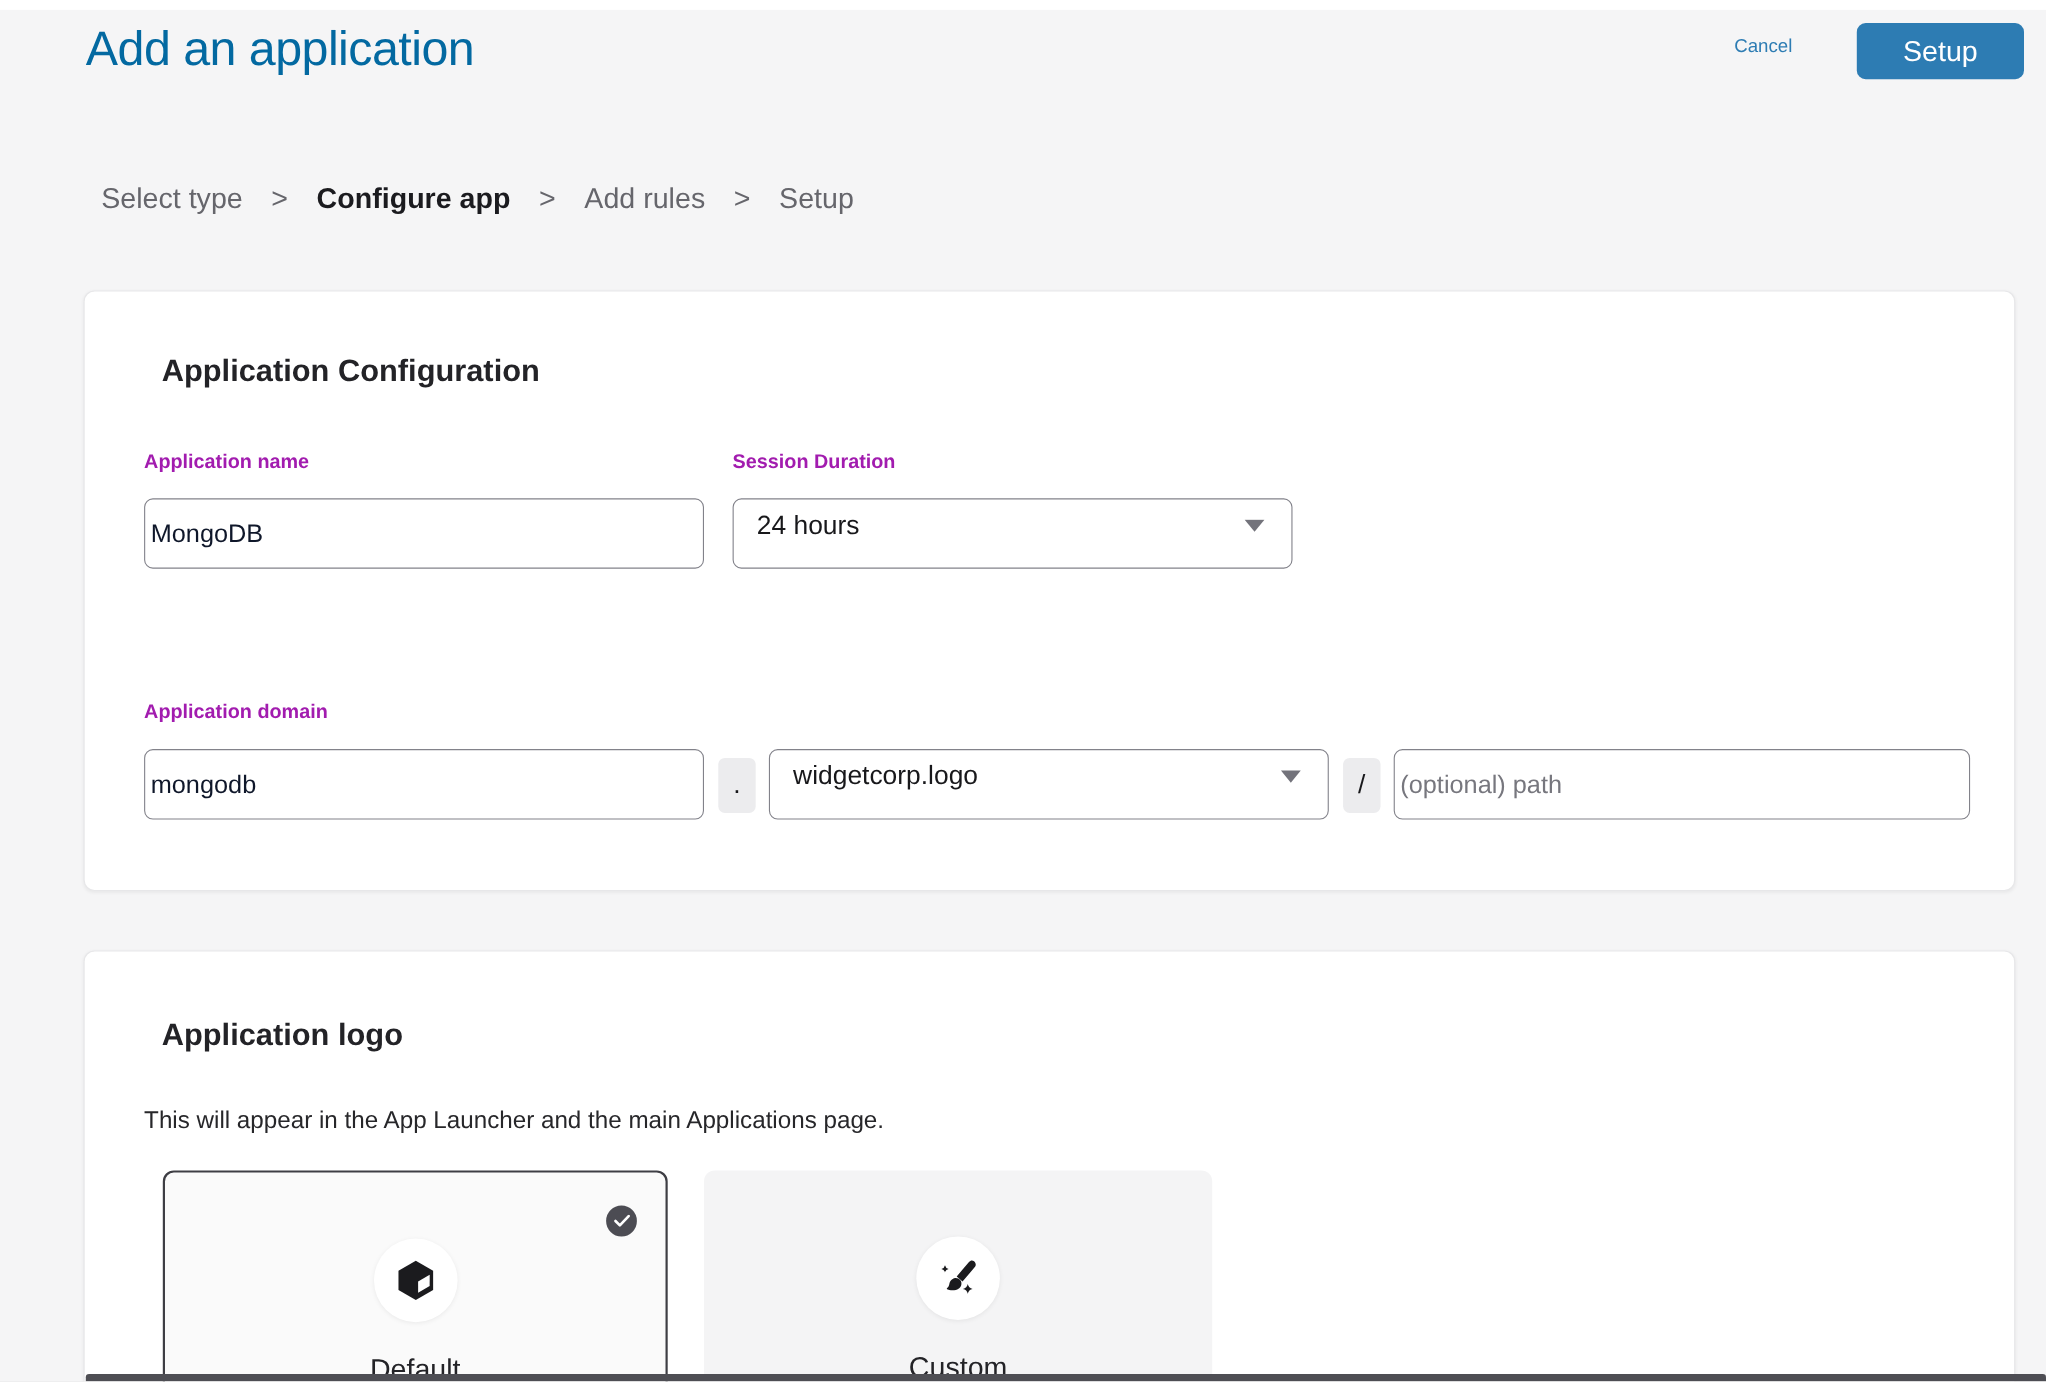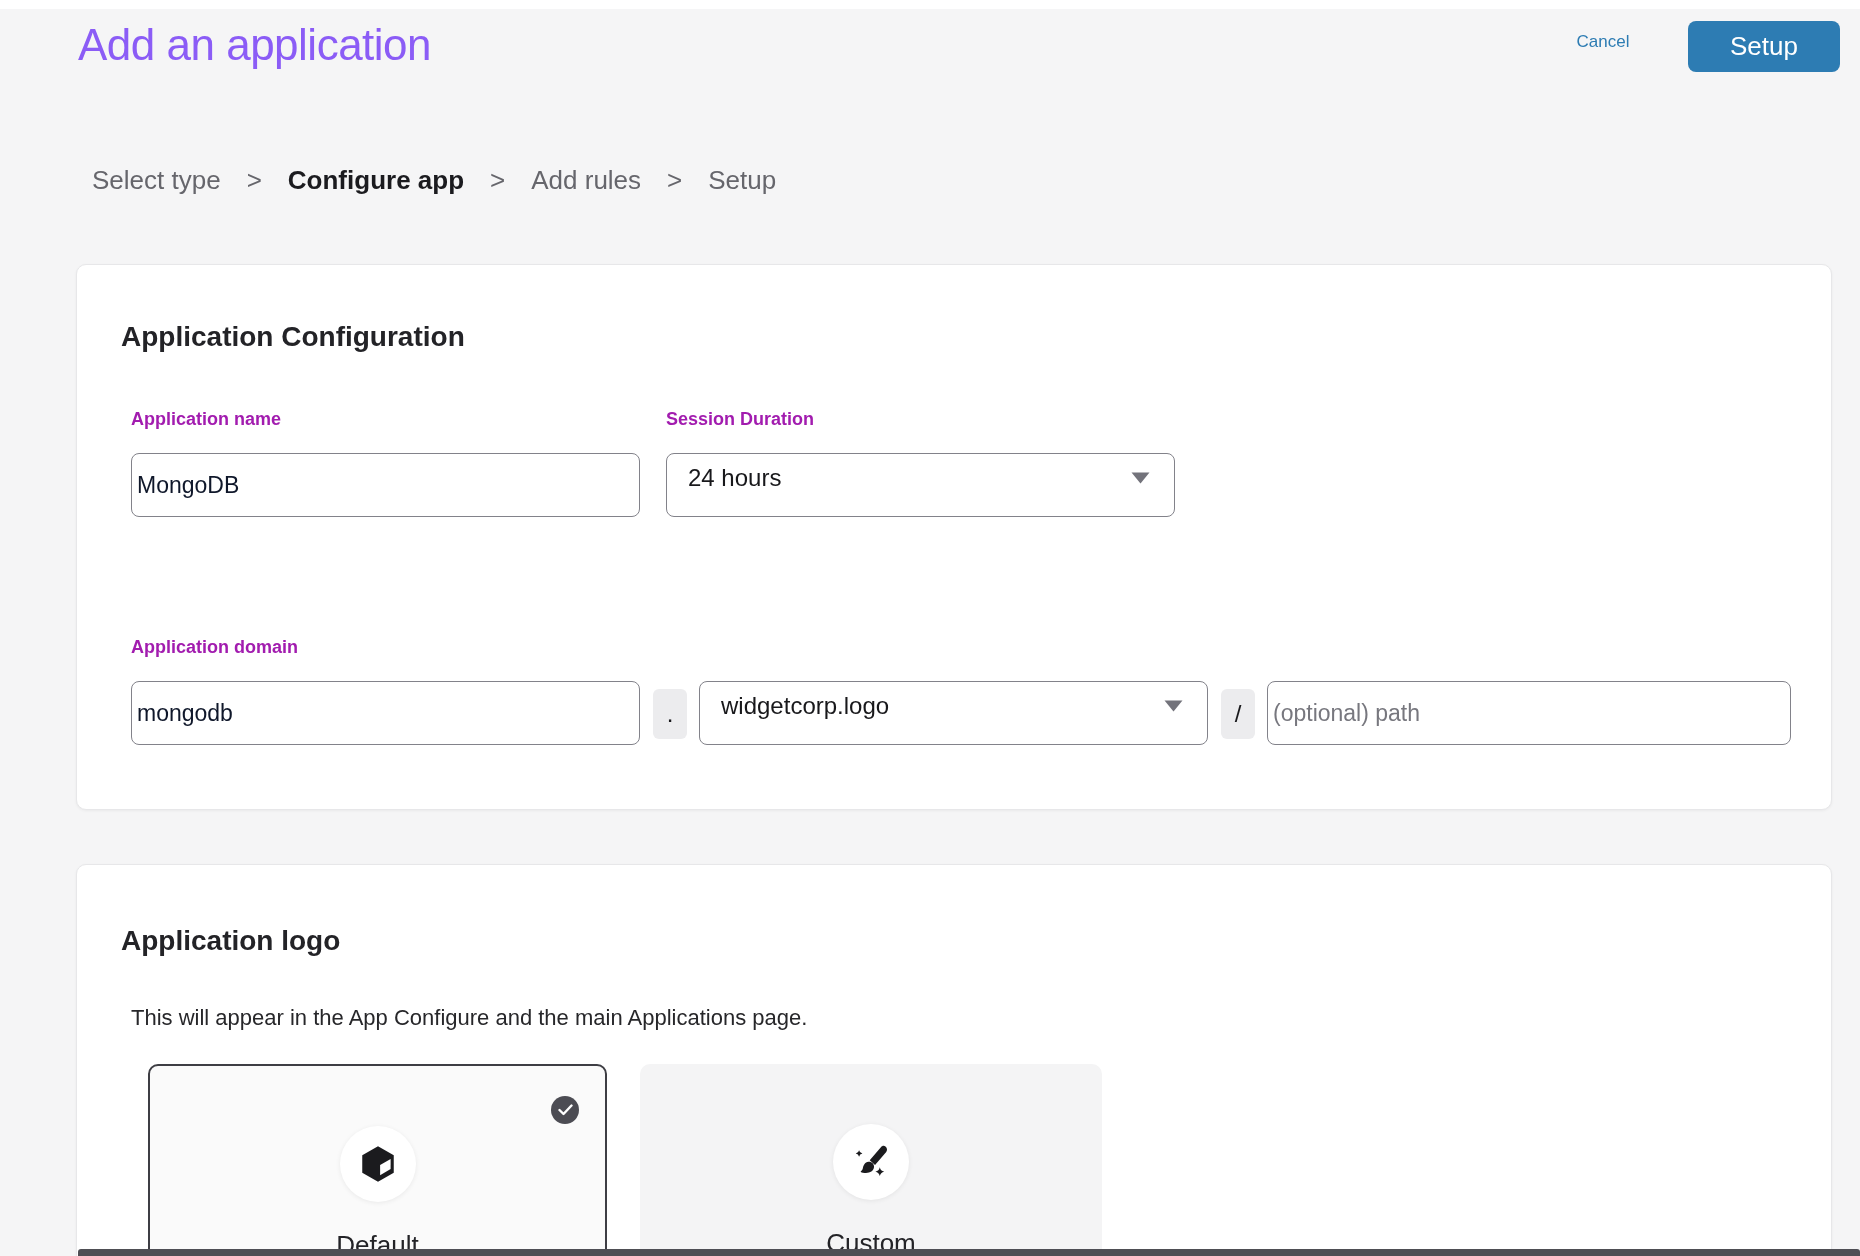--- a/index.html
+++ b/index.html
@@ -7,21 +7,21 @@
   .canvas {
     position:relative; width:1860px; height:1256px;
     background:#f5f5f6; overflow:hidden;
     font-family:"Liberation Sans","DejaVu Sans",sans-serif;
     color:#18181b;
   }
   .top-strip { position:absolute; left:0; top:0; width:1860px; height:9px; background:#ffffff; }
 
   .page-title {
     position:absolute; left:78px; top:20px;
-    font-size:44px; font-weight:400; letter-spacing:-0.5px; color:#8b5cf6;
+    font-size:44px; font-weight:400; letter-spacing:-0.5px; color:#0369a1;
   }
   .cancel-link {
     position:absolute; left:1562px; top:32px; width:82px;
     font-size:17px; color:#2d7cb3; cursor:pointer; text-align:center;
   }
   .next-btn {
     position:absolute; left:1688px; top:21px; width:152px; height:51px;
     background:#2d7cb3; border:none; border-radius:8px;
     color:#ffffff; font-size:26px; font-family:inherit; cursor:pointer;
   }
@@ -36,21 +36,21 @@
 
   .card {
     position:absolute; left:76px; width:1756px;
     background:#ffffff; border:1px solid #e7e7e9; border-radius:10px;
     box-shadow:0 1px 3px rgba(0,0,0,0.05);
   }
   .card-1 { top:264px; height:546px; }
   .card-2 { top:864px; height:470px; }
 
   .section-heading {
-    position:absolute; left:44px;
+    position:absolute; left:70px;
     font-size:28px; font-weight:700; color:#232327;
   }
   .field-label {
     position:absolute; font-size:18px; font-weight:700; color:#a21caf;
   }
   .text-input {
     position:absolute; height:64px;
     border:1px solid #82828a; border-radius:8px; background:#fff;
     font-size:23px; font-family:inherit; color:#0f172a; padding:0 5px;
     outline:none;
@@ -139,21 +139,21 @@
       <svg width="19" height="12" viewBox="0 0 19 12">
           <polygon points="0.5,0.5 18.5,0.5 9.5,11.5" fill="#73737b"></polygon>
         </svg>
     </div>
     <span class="sep-badge" style="left:1144px;">/</span>
     <input class="text-input" style="left: 1190px; top: 416px; width: 524px;" placeholder="(optional) path">
   </section>
 
   <section class="card card-2">
     <h2 class="section-heading" style="top:60px;">Application logo</h2>
-    <p class="logo-desc">This will appear in the App Configure and the main Applications page.</p>
+    <p class="logo-desc">This will appear in the App Launcher and the main Applications page.</p>
 
     <div class="logo-tile selected" style="left:71px; width:459px;">
       <span class="tile-check">
         <svg width="15" height="12" viewBox="0 0 15 12">
           <path d="M1.5 6 L5.5 10 L13.5 1.5" fill="none" stroke="#ffffff" stroke-width="2.4" stroke-linecap="round" stroke-linejoin="round"></path>
         </svg>
       </span>
       <span class="tile-circle">
         <svg width="42" height="42" viewBox="0 0 24 24">
           <path d="M12 1.8 L21 7 L21 17 L12 22.2 L3 17 L3 7 Z" fill="#1b1b1e"></path>

